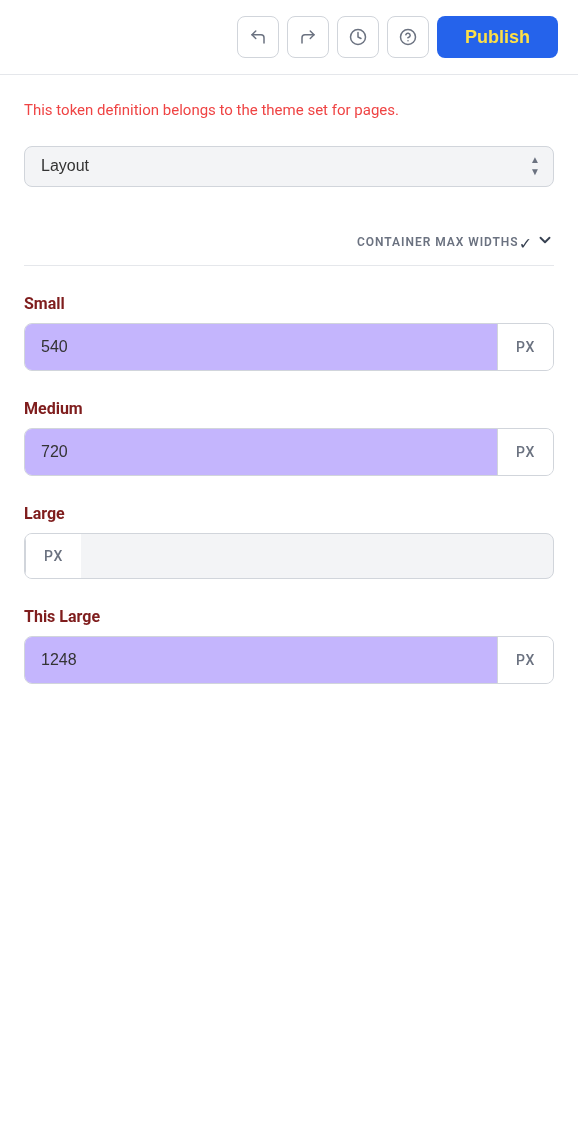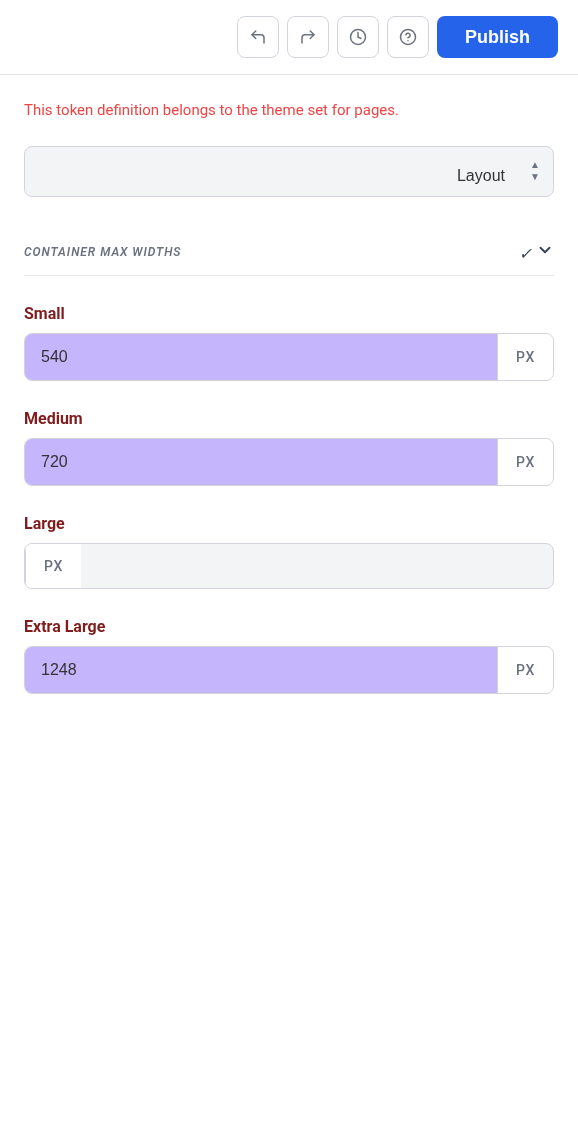--- a/index.html
+++ b/index.html
@@ -35,21 +35,21 @@
       display: flex;
       align-items: center;
       justify-content: center;
       cursor: pointer;
       color: #6b7280;
       font-size: 16px;
     }
 
     .publish-btn {
       background: #2563eb;
-      color: #ffffff;
+      color: #fde047;
       border: none;
       border-radius: 8px;
       padding: 10px 28px;
       font-size: 18px;
       font-weight: 600;
       cursor: pointer;
       height: 42px;
       display: flex;
       align-items: center;
     }
@@ -81,56 +81,54 @@
     }
 
     
     .select-wrapper {
       position: relative;
       margin-bottom: 32px;
     }
 
     .select-control {
       width: 100%;
-      padding: 20px 48px 12px 16px;
+      padding: 10px 48px 12px 16px;
       border: 1.5px solid #d1d5db;
       border-radius: 8px;
       background: #f3f4f6;
       font-size: 16px;
       color: #333;
       appearance: none;
       cursor: pointer;
       outline: none;
-      text-align: right;
     }
 
     .select-arrows {
       position: absolute;
       right: 14px;
       top: 50%;
       transform: translateY(-50%);
       display: flex;
       flex-direction: column;
       gap: 2px;
       pointer-events: none;
       color: #6b7280;
       font-size: 10px;
       line-height: 1;
     }
 
     
     .section-header {
       display: flex;
       align-items: center;
-      justify-content: space-between;
+      justify-content: flex-end;
       padding: 12px 0;
       border-bottom: 1.5px solid #e5e7eb;
       margin-bottom: 28px;
       cursor: pointer;
-      font-style: italic;
     }
 
     .section-title {
       font-size: 12px;
       font-weight: 600;
       color: #6b7280;
       letter-spacing: 0.08em;
       text-transform: uppercase;
     }
 
@@ -260,21 +258,21 @@
           <div class="unit-label">PX</div>
         </div>
       </div>
       <div class="field-group">
         <span class="field-label">Large</span>
         <div class="input-with-unit">
           <div class="unit-label">PX</div>
         </div>
       </div>
       <div class="field-group">
-        <span class="field-label">Extra Large</span>
+        <span class="field-label">This Large</span>
         <div class="input-with-unit">
           <input type="number" class="number-input" value="1248" style="">
           <div class="unit-label">PX</div>
         </div>
       </div>
     </div>
 
 </div>
 
 </body></html>

